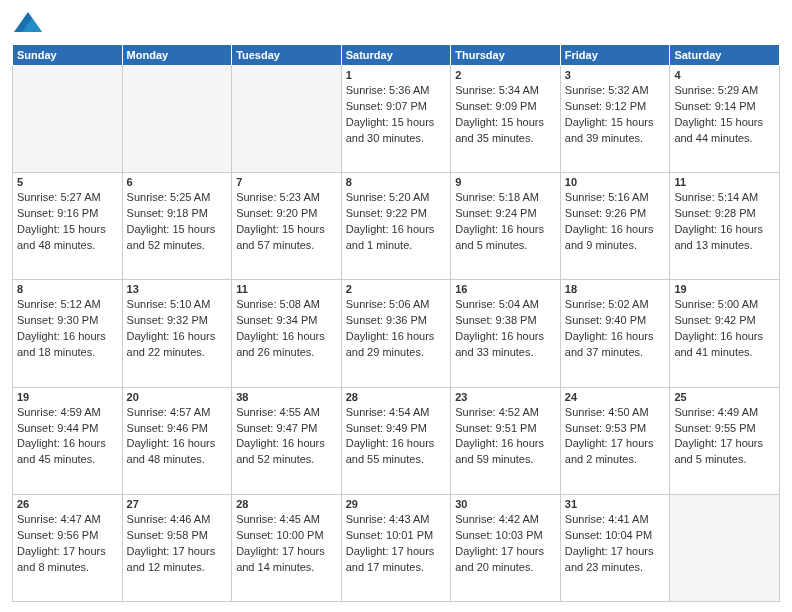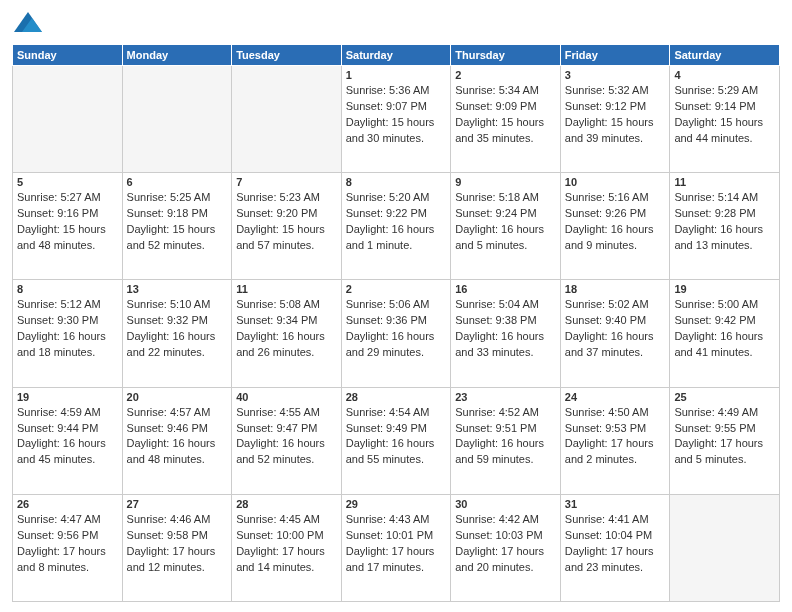--- a/index.html
+++ b/index.html
@@ -220,21 +220,21 @@
         <tr>
           <td>
             <span class="day-number">19</span>
             <div class="day-info">Sunrise: 4:59 AM<br>Sunset: 9:44 PM<br>Daylight: 16 hours<br>and 45 minutes.</div>
           </td>
           <td>
             <span class="day-number">20</span>
             <div class="day-info">Sunrise: 4:57 AM<br>Sunset: 9:46 PM<br>Daylight: 16 hours<br>and 48 minutes.</div>
           </td>
           <td>
-            <span class="day-number">40</span>
+            <span class="day-number">38</span>
             <div class="day-info">Sunrise: 4:55 AM<br>Sunset: 9:47 PM<br>Daylight: 16 hours<br>and 52 minutes.</div>
           </td>
           <td>
             <span class="day-number">28</span>
             <div class="day-info">Sunrise: 4:54 AM<br>Sunset: 9:49 PM<br>Daylight: 16 hours<br>and 55 minutes.</div>
           </td>
           <td>
             <span class="day-number">23</span>
             <div class="day-info">Sunrise: 4:52 AM<br>Sunset: 9:51 PM<br>Daylight: 16 hours<br>and 59 minutes.</div>
           </td>

